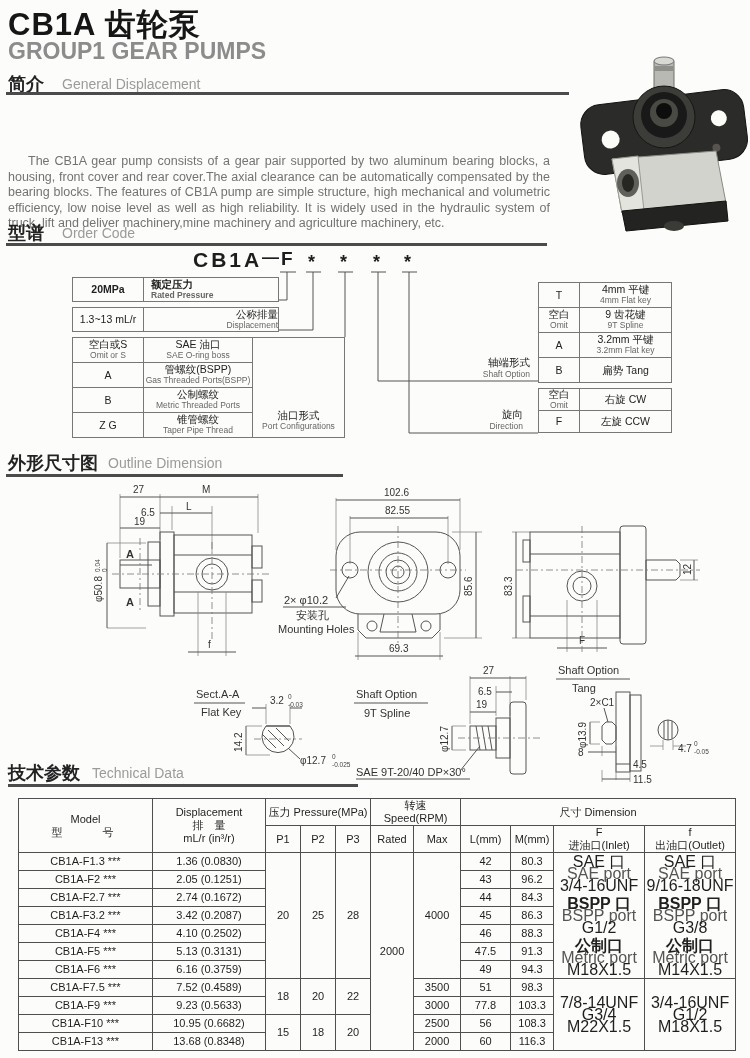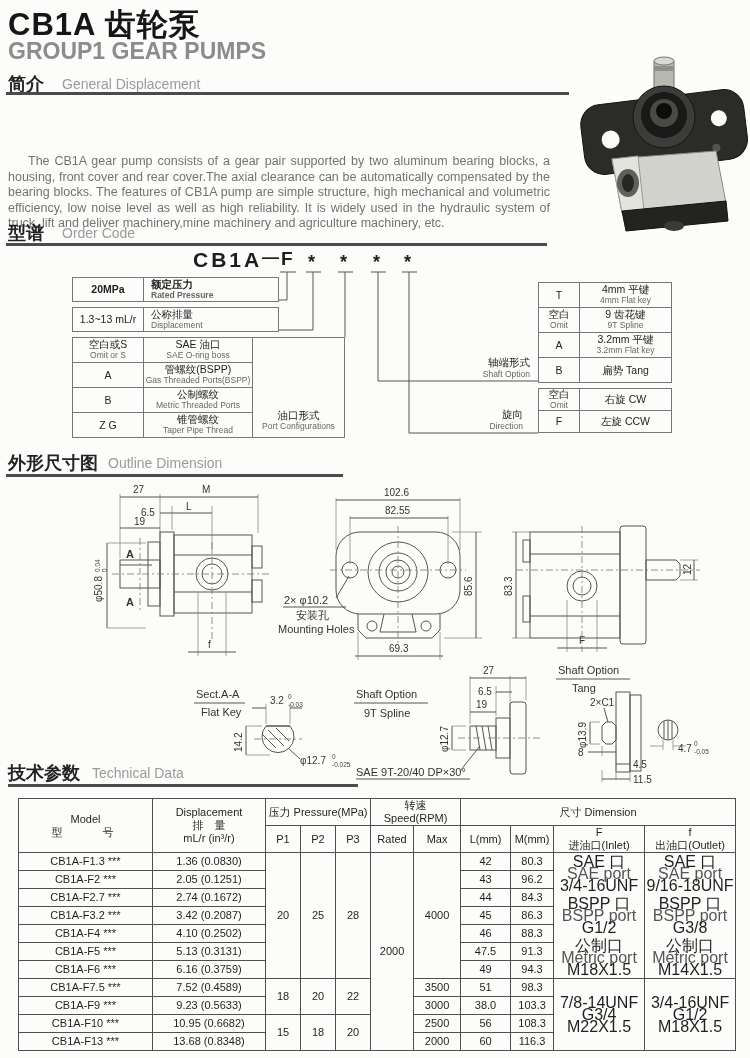--- a/index.html
+++ b/index.html
@@ -25,21 +25,21 @@
   .portlabel{justify-content:flex-end !important;padding-bottom:5px;}
   
   table.tt{border-collapse:collapse;table-layout:fixed;width:717px;font-size:11px;}
   table.tt td{border:1px solid #4f4f4f;text-align:center;vertical-align:middle;padding:0 1px;line-height:12.5px;color:#1f1f1f;}
   table.tt thead td{line-height:13px;}
   .h1 td{height:20px;}
   .h2 td{height:26px;}
   table.tt tbody td{height:17px;}
   .zh2{letter-spacing:6px;}
   .port div{font-size:16px;line-height:12px;}
-  .port .gap{margin-top:6px;}
+  .port .gap{margin-top:6px;font-weight:bold;}
   .small-en{color:#555;}
   
   svg text{font-family:"Liberation Sans","DejaVu Sans",sans-serif;}
   .dln{stroke:#555;stroke-width:1;fill:none;}
   .thin{stroke:#8a8a8a;stroke-width:0.8;fill:none;}
   .dash{stroke:#777;stroke-width:0.8;fill:none;stroke-dasharray:7 3 2 3;}
   .dtx{font-size:10px;fill:#333;}
   .dtx2{font-size:11px;fill:#333;}
   .tol{font-size:6.5px;fill:#444;}
 </style>
@@ -114,21 +114,21 @@
     <div style="align-items:flex-start;padding-left:7px;">
       <span class="oc-zh">额定压力</span>
         <span class="oc-en">Rated  Pressure</span>
     </div>
   </div>
 
   <div class="abs octable" style="left:72px;top:307px;grid-template-columns:70px 134px;grid-template-rows:23px;">
     <div>
         <span class="oc-zh">1.3~13 mL/r</span>
       </div>
-    <div style="align-items:flex-start;padding-left:7px;">
+    <div style="align-items:flex-end;padding-left:7px;">
       <span class="oc-zh">公称排量</span>
         <span class="oc-en">Displacement</span>
     </div>
   </div>
 
   <div class="abs octable" style="left:72px;top:337px;grid-template-columns:70px 108px 91px;grid-template-rows:repeat(4,24px);">
     <div>
         <span class="oc-zh">空白或S</span>
         <span class="oc-en">Omit or S</span>
       </div>
@@ -637,21 +637,21 @@
         <td rowspan="4" class="port">
           <div>3/4-16UNF</div>
             <div>G1/2</div>
             <div>M18X1.5</div>
         </td>
       </tr>
       <tr>
         <td>CB1A-F9 ***</td>
         <td>9.23 (0.5633)</td>
         <td>3000</td>
-        <td>38.0</td>
+        <td>77.8</td>
         <td>103.3</td>
       </tr>
       <tr>
         <td>CB1A-F10 ***</td>
         <td>10.95 (0.6682)</td>
         <td rowspan="2">15</td>
         <td rowspan="2">18</td>
         <td rowspan="2">20</td>
         <td>2500</td>
         <td>56</td>

